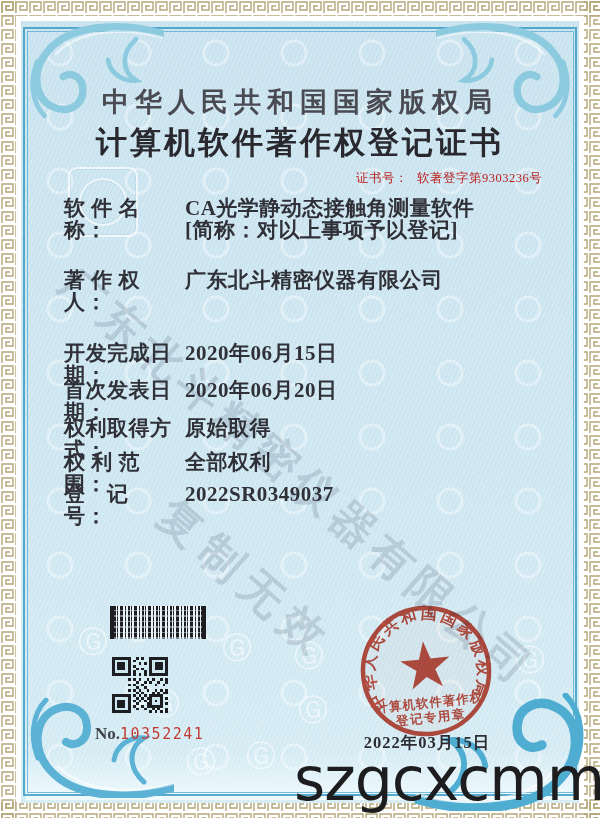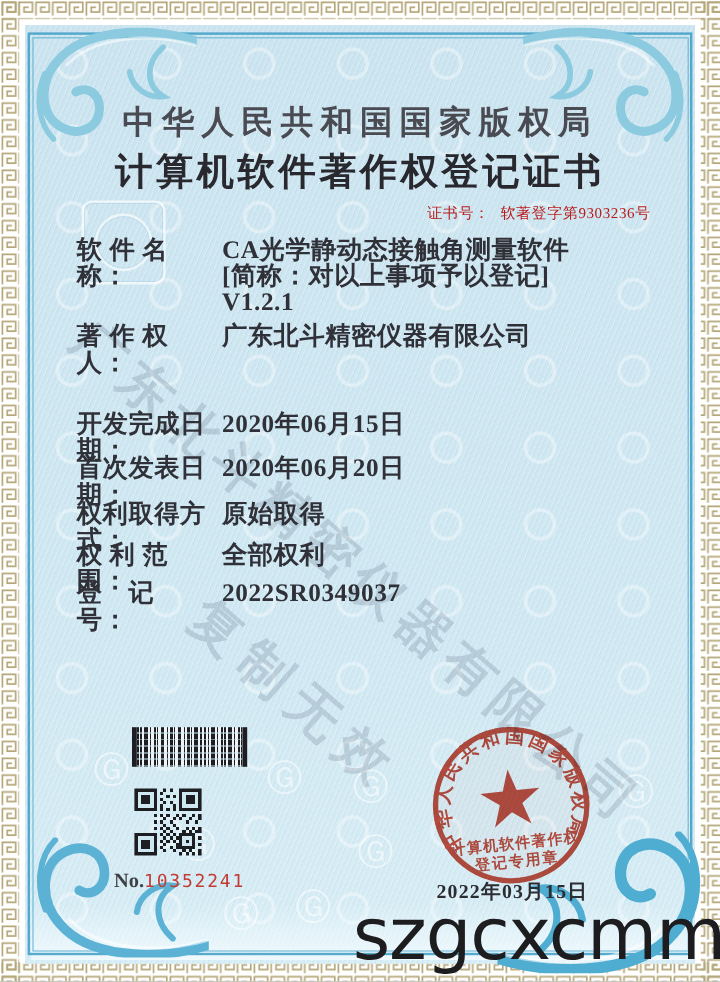--- a/index.html
+++ b/index.html
@@ -170,21 +170,20 @@
     <div class="cert-title">计算机软件著作权登记证书</div>
     <div class="certno">
       <span>证书号：</span><span class="v">软著登字第9303236号</span>
     </div>
 
     <div class="field f0">
       <span class="flabel">软 件 名 称：</span>
       <span class="fvalue">
         <span class="vline">CA光学静动态接触角测量软件</span>
         <span class="vline">[简称：对以上事项予以登记]</span>
-        <span class="vline">V1.2.1</span>
       </span>
     </div>
     <div class="field f1">
       <span class="flabel">著 作 权 人：</span>
       <span class="fvalue">
           <span class="vline">广东北斗精密仪器有限公司</span>
         </span>
     </div>
     <div class="field f2">
       <span class="flabel">开发完成日期：</span>

